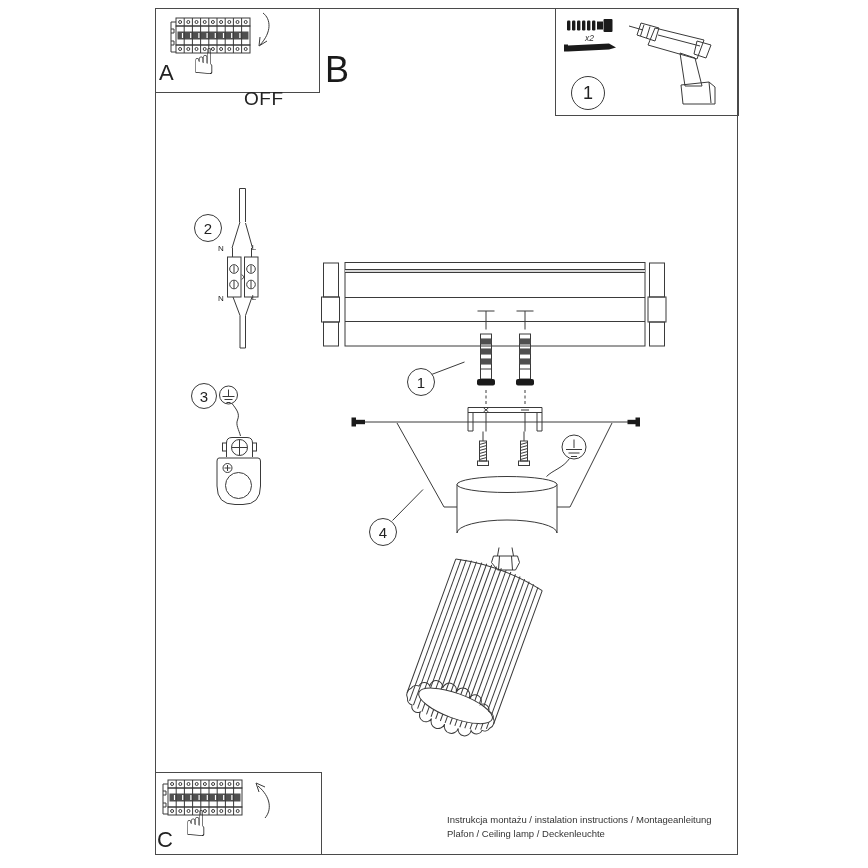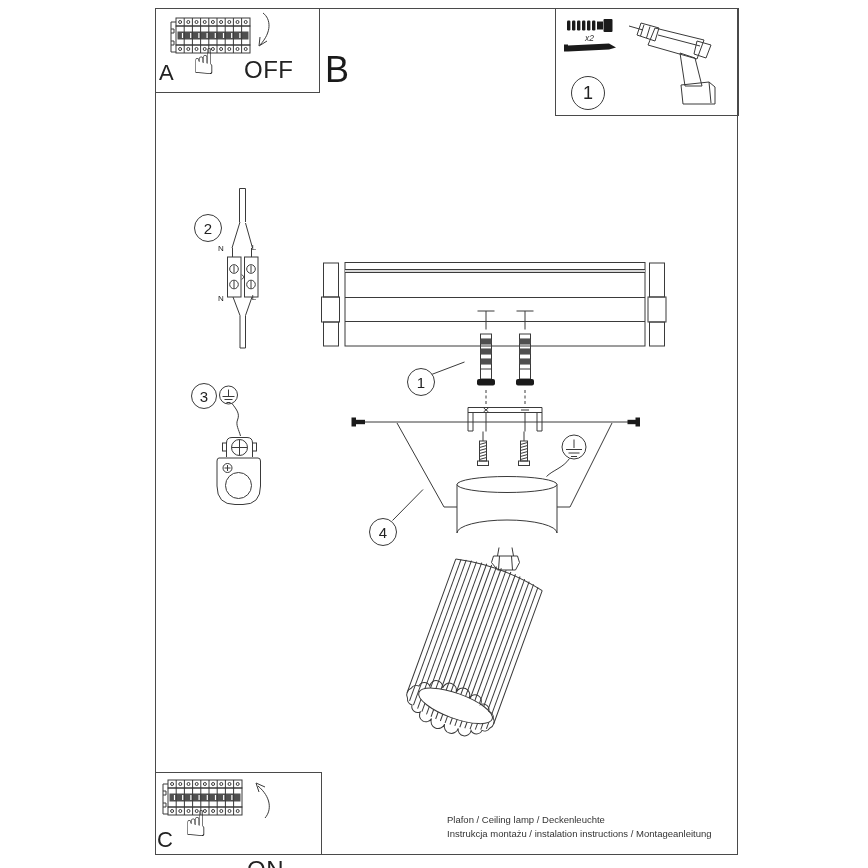--- a/index.html
+++ b/index.html
@@ -11,21 +11,21 @@
   .art path,.art rect,.art line,.art circle,.art ellipse,.art polygon{stroke:#3a3a3a;stroke-width:1;fill:none;stroke-linecap:butt;}
   .fill-dark{fill:#1a1a1a !important;stroke:none !important;}
   .fill-mid{fill:#4f4f4f !important;stroke:none !important;}
   .fill-band{fill:#d8d8d8 !important;stroke:none !important;}
   .fill-white{fill:#fff !important;}
   .tick{stroke:#fff !important;stroke-width:1.2 !important;}
   .glyph{fill:#1a1a1a;stroke:none;font-family:"DejaVu Sans",sans-serif;}
   .dashed{stroke-dasharray:3,2.5;}
   .corner-letter{position:absolute;font-size:22px;color:#222;}
   .big-letter{position:absolute;font-size:36px;color:#1a1a1a;}
-  .action-label{position:absolute;font-size:24px;letter-spacing:.5px;color:#222;}
+  .action-label{position:absolute;font-size:19px;letter-spacing:.5px;color:#222;margin-top:32px;}
   .step-circle{position:absolute;border:1.2px solid #3a3a3a;border-radius:50%;display:flex;align-items:center;justify-content:center;color:#222;background:#fff;}
   .nl{position:absolute;font-size:8px;color:#222;width:10px;text-align:center;}
   .qty{position:absolute;font-size:8.5px;font-style:italic;color:#333;}
   .footer{position:absolute;left:447px;top:813px;width:292px;font-size:9.5px;line-height:13.5px;color:#333;}
 </style>
 </head>
 <body>
 
 <div class="sheet">
 
@@ -282,17 +282,17 @@
       <span>1</span>
     </div>
   <div class="step-circle" style="left:369px;top:518px;width:26px;height:26px;font-size:15px;">
       <span>4</span>
     </div>
 
   <div class="corner-letter" style="left:157px;top:827px;">C</div>
   <div class="action-label" style="left:247px;top:856px;">ON</div>
 
   <div class="footer">
+    <div>Instrukcja montażu / instalation instructions / Montageanleitung</div>
     <div>Plafon / Ceiling lamp / Deckenleuchte</div>
-    <div>Instrukcja montażu / instalation instructions / Montageanleitung</div>
   </div>
 
 </div>
 
 </body></html>

